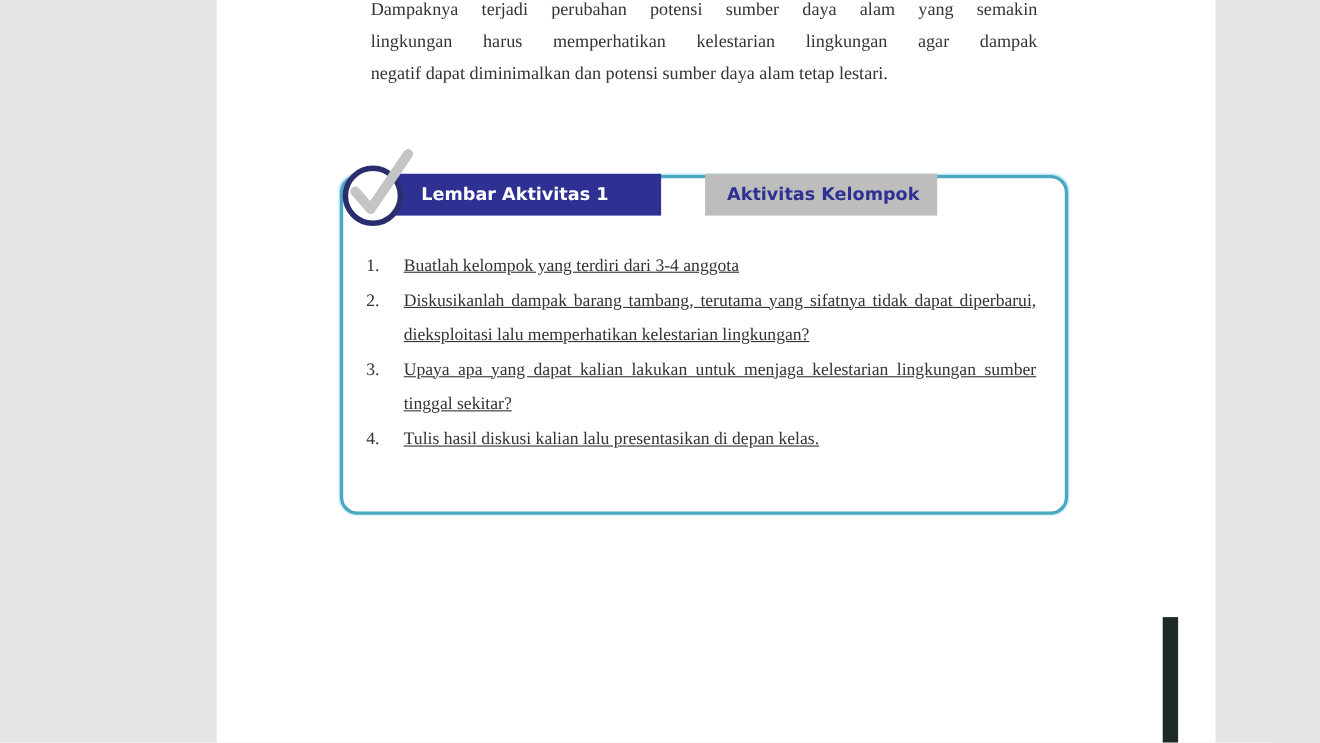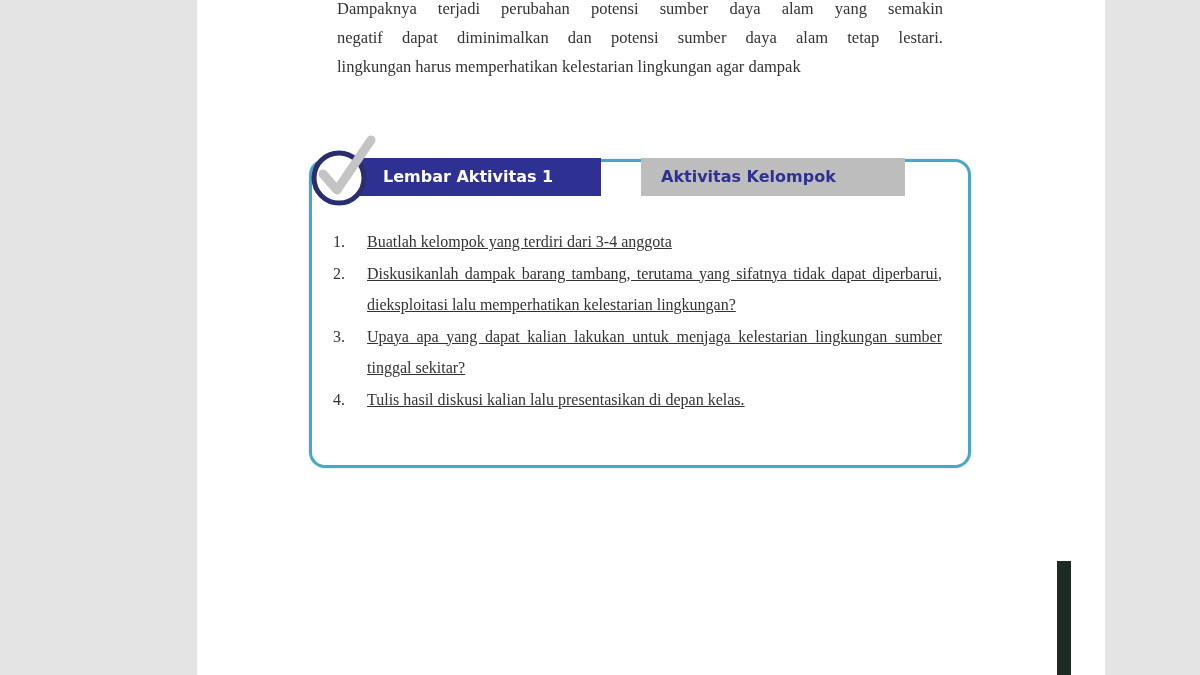--- a/index.html
+++ b/index.html
@@ -4,36 +4,36 @@
 <style>
   html, body { margin:0; padding:0; }
   body { width:1200px; height:675px; background:#e4e4e4; position:relative; overflow:hidden; font-family:"DejaVu Serif", serif; }
   .page { position:absolute; left:197px; top:0; width:908px; height:675px; background:#ffffff; }
   .intro { position:absolute; left:140px; top:-6px; width:606px; font-family:"Liberation Serif", serif; font-size:16.5px; line-height:29px; color:#333; text-align:justify; }
   .intro p { margin:0; text-align-last:justify; }
   .intro p:last-child { text-align-last:left; }
   .activity-box { position:absolute; left:112px; top:159px; width:656px; height:303px; border:3px solid #4ba6bf; border-radius:16px; box-shadow:0 0 2px #9fdcec; }
   .header-row { position:absolute; left:160px; top:158px; height:38px; display:flex;gap:40px; }
   .hdr-primary { background:#2e3192; color:#fff; font-family:"DejaVu Sans", sans-serif; font-weight:bold; font-size:16px; line-height:38px; padding:0 22px 0 26px; width:244px; box-sizing:border-box; }
-  .hdr-secondary { background:#bdbdbd; color:#2e3192; font-family:"DejaVu Sans", sans-serif; font-weight:bold; font-size:16px; line-height:38px; padding:0 0 0 20px; width:264px; box-sizing:border-box; }
+  .hdr-secondary { background:#bdbdbd; color:#2e3192; font-family:"DejaVu Sans", sans-serif; font-weight:bold; font-size:16px; line-height:38px; padding:0 0 0 20px; width:211px; box-sizing:border-box; }
   .check-badge { position:absolute; left:112px; top:132px; width:72px; height:78px; }
   .list { position:absolute; left:136px; top:226px; width:609px; margin:0; padding:0; list-style:none; font-family:"Liberation Serif", serif; font-size:16px; line-height:31.5px; color:#333; }
   .list li { display:flex; }
   .list .num { width:34px; flex:none; }
   .list .txt { flex:1; text-align:justify;text-decoration:underline; }
   .bar { position:absolute; left:860px; top:561px; width:14px; height:114px; background:#1e2b24; }
 </style>
 </head>
 <body>
 
 <div class="page">
   <div class="intro">
     <p>Dampaknya terjadi perubahan potensi sumber daya alam yang semakin</p>
+    <p>lingkungan harus memperhatikan kelestarian lingkungan agar dampak</p>
     <p>negatif dapat diminimalkan dan potensi sumber daya alam tetap lestari.</p>
-    <p>lingkungan harus memperhatikan kelestarian lingkungan agar dampak</p>
   </div>
 
   <div class="activity-box"></div>
 
   <div class="header-row">
     <div class="hdr-primary">Lembar Aktivitas 1</div>
     <div class="hdr-secondary">Aktivitas Kelompok</div>
   </div>
 
   <svg class="check-badge" viewBox="0 0 72 78">

